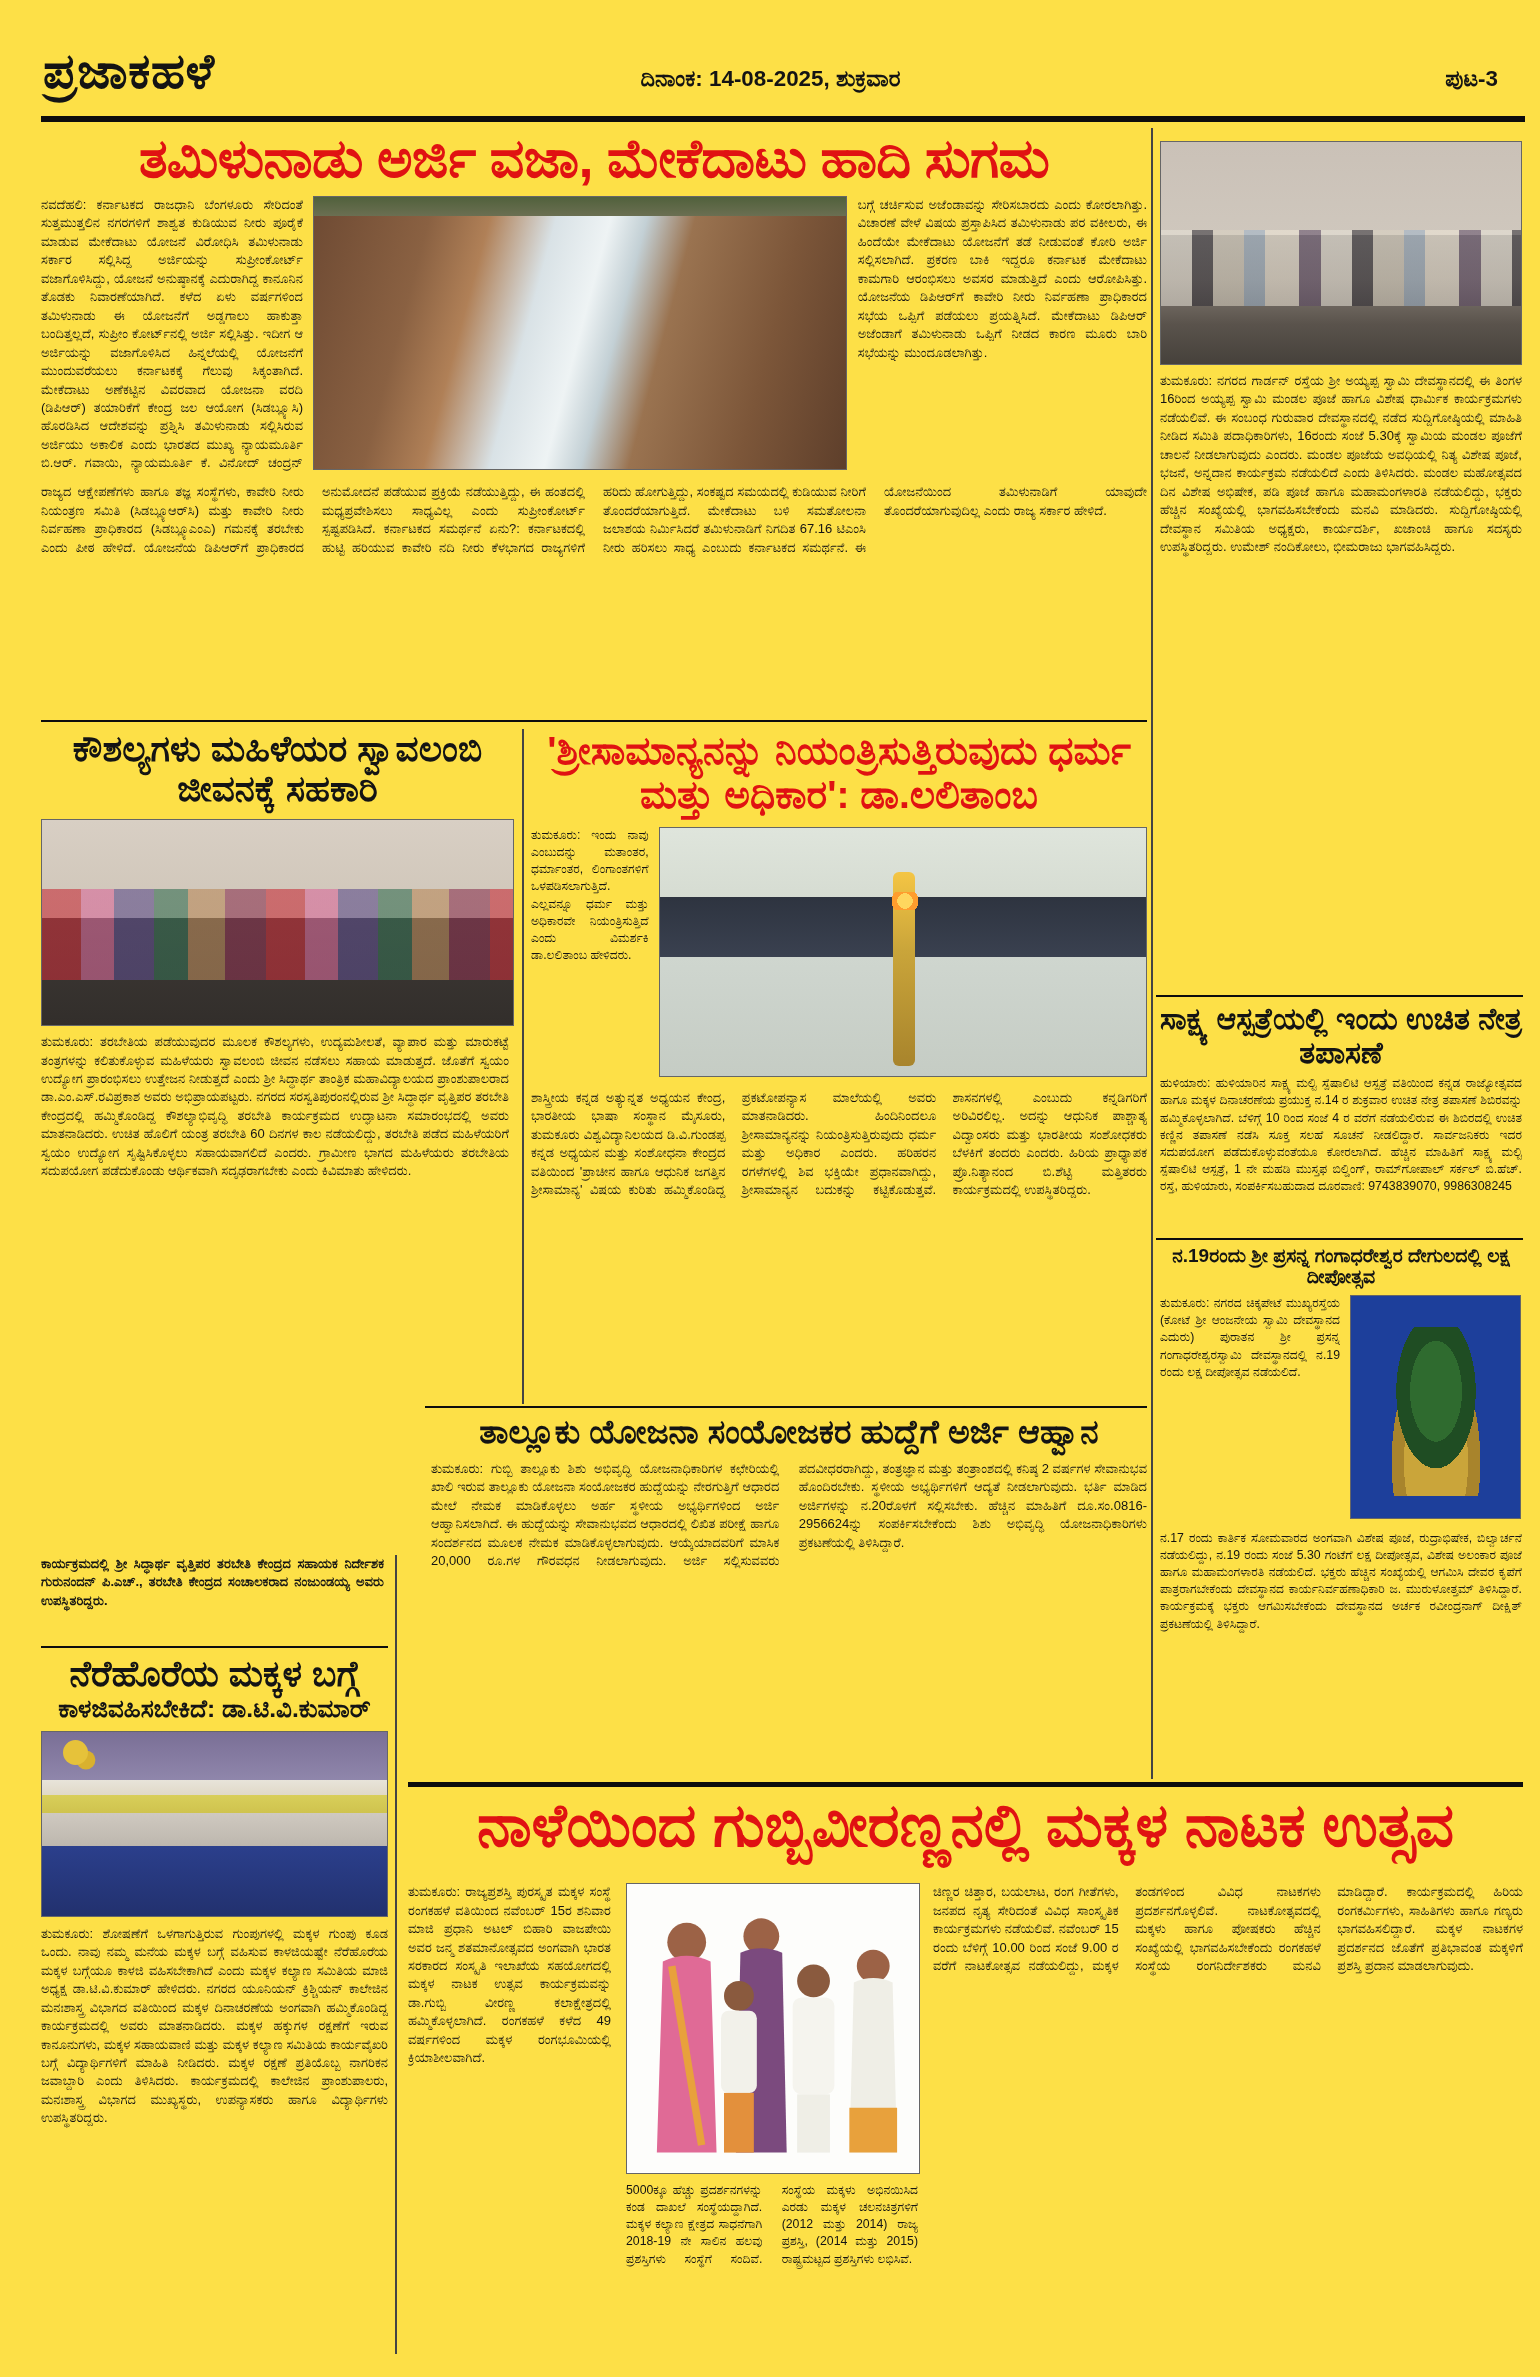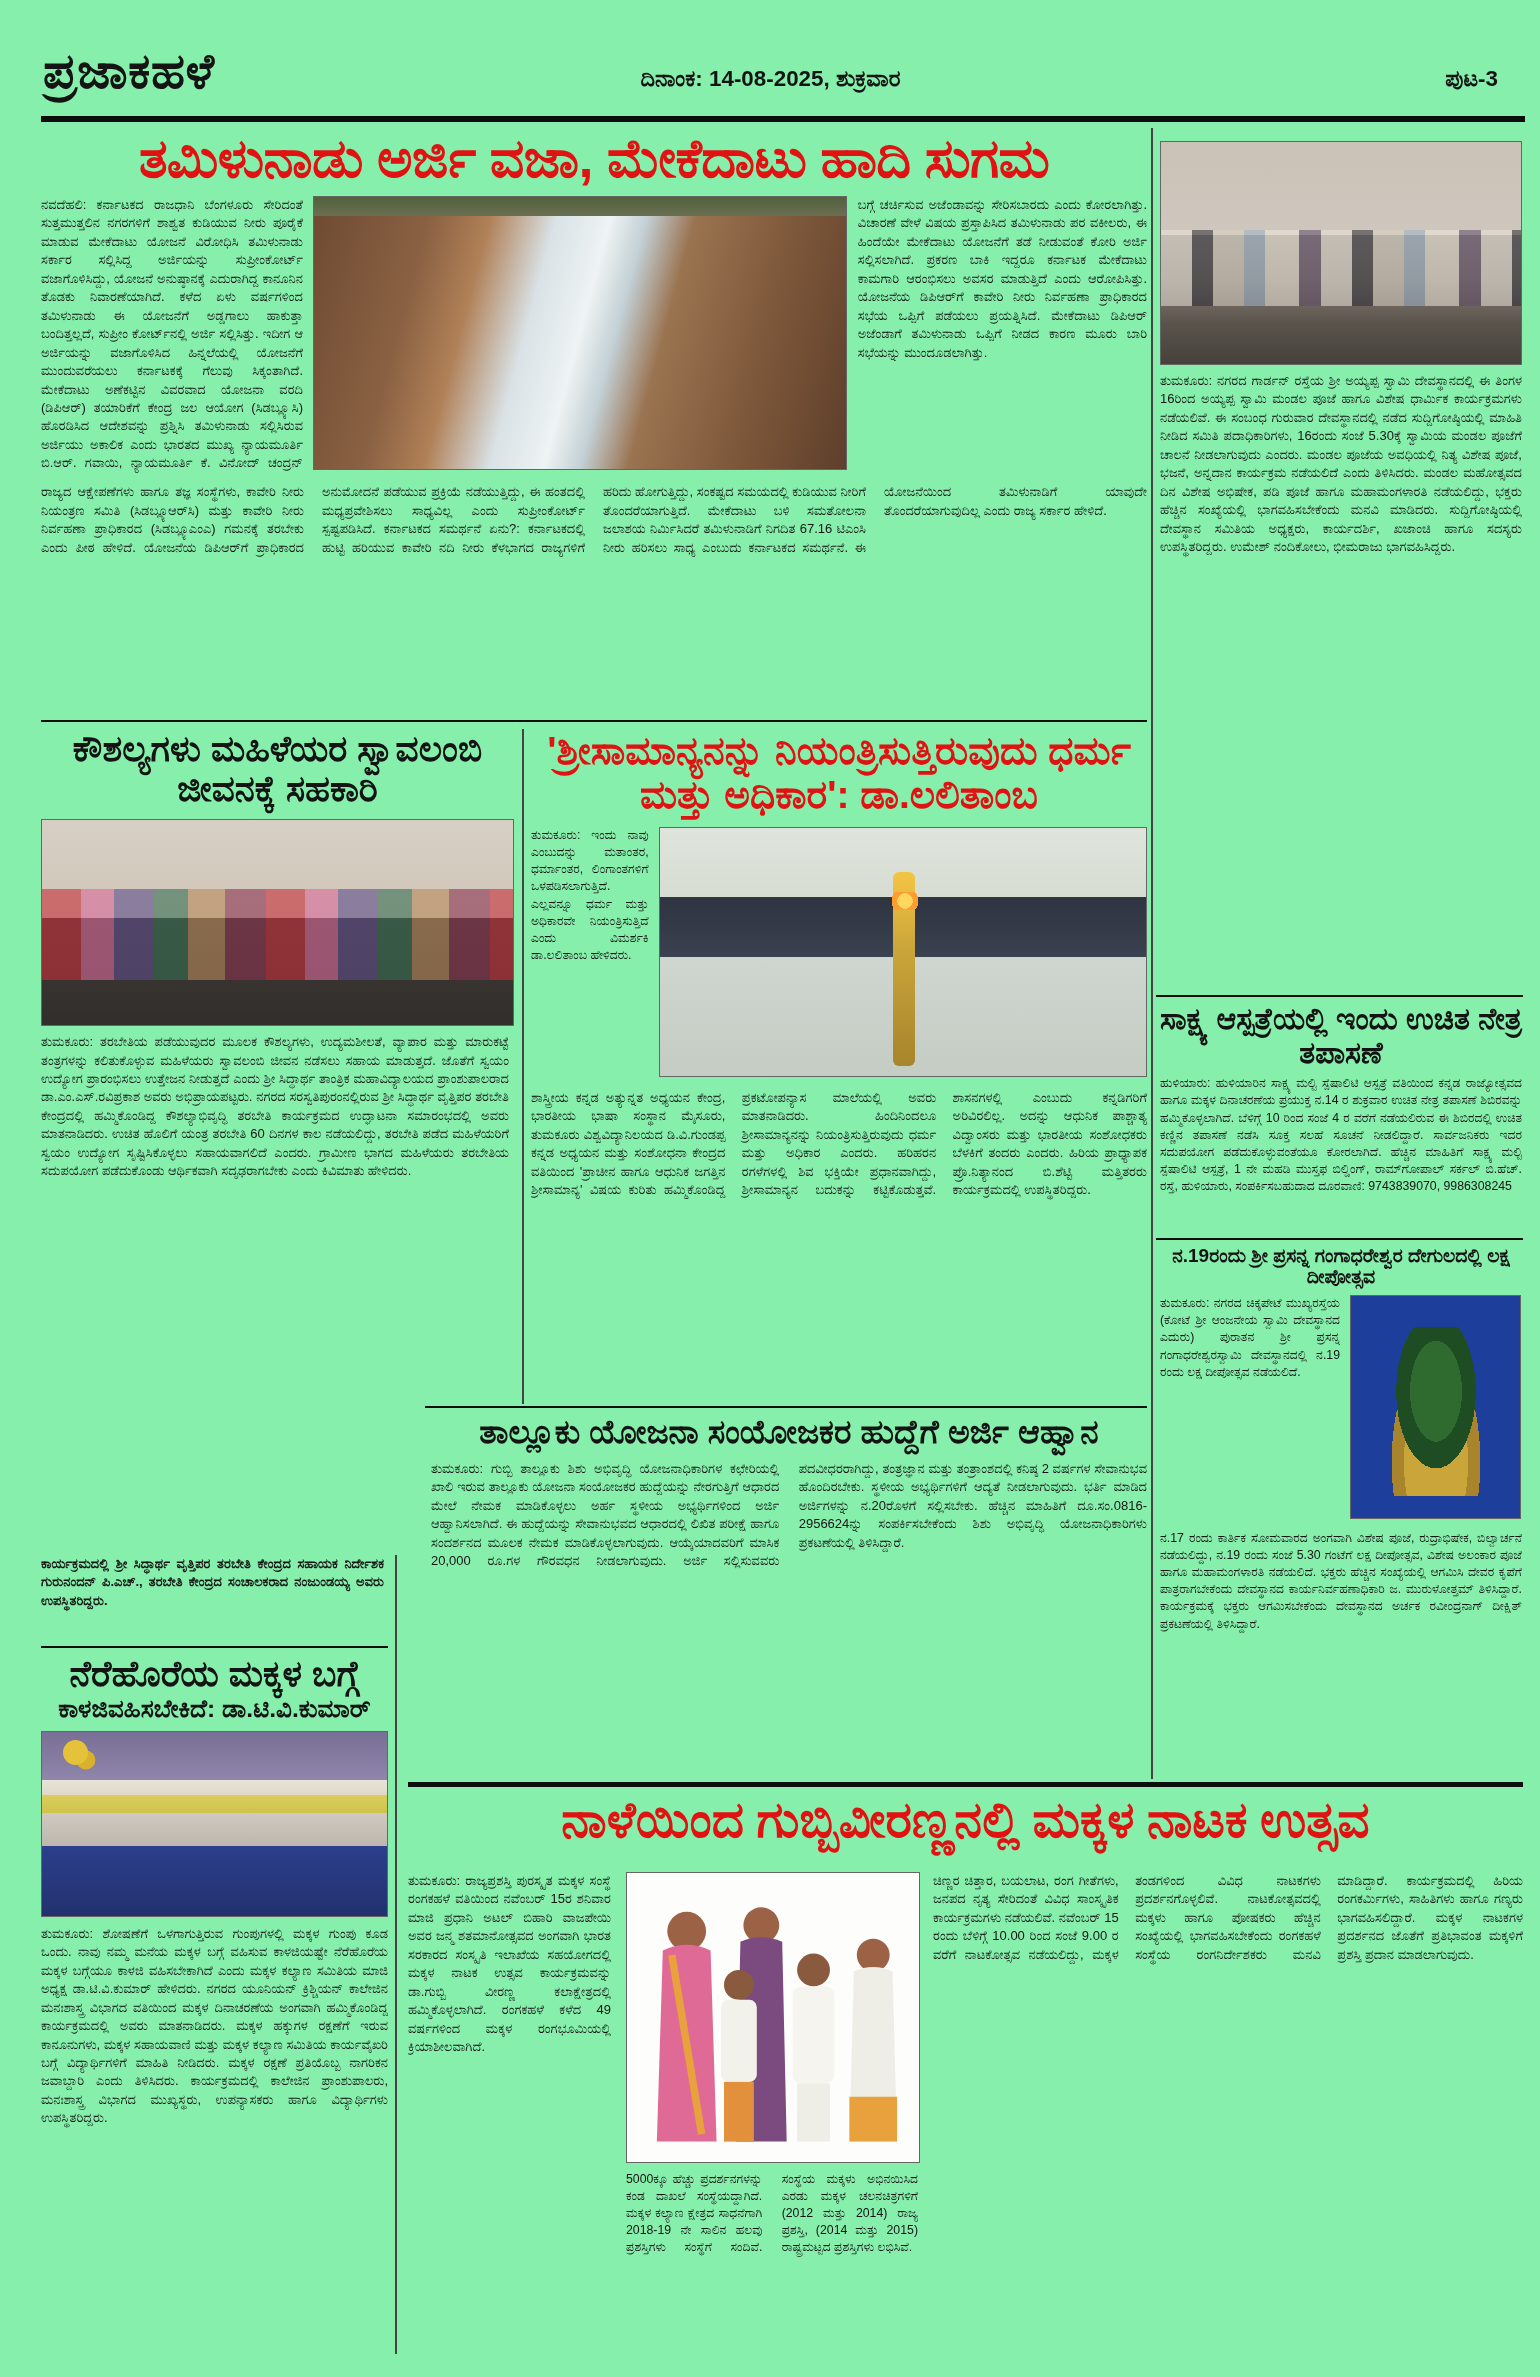--- a/index.html
+++ b/index.html
@@ -1,29 +1,29 @@
 <!DOCTYPE html>
 <html style="font-size:12px"><head>
 <meta charset="utf-8">
 <style>
   html,body{margin:0;padding:0;background:#d8d8d2;}
-  .page{position:relative;width:1541px;height:2377px;margin:0 auto;background:#86efac;
+  .page{position:relative;width:1541px;height:2377px;margin:0 auto;background:#fde047;
         font-family:"Liberation Sans","DejaVu Sans",sans-serif;color:#141414;overflow:hidden;}
   .abs{position:absolute;}
   .rule-h{position:absolute;background:#0d0d0d;}
   .rule-v{position:absolute;background:#444;width:1.5px;}
   
   .mast-title{font-size:49px;font-weight:700;letter-spacing:0.7px;}
   .mast-date{font-size:22.4px;font-weight:700;}
   .mast-page{font-size:22.4px;font-weight:700;}
   
   .hl{font-weight:700;text-align:center;line-height:1.12;}
   .red{color:#e01212;}
   .hl-main{font-size:54px;letter-spacing:-0.7px;}
-  .hl-xl{font-size:50px;font-family:Liberation Serif, serif;}
+  .hl-xl{font-size:60px;}
   .hl-lg{font-size:36px;}
   .hl-md{font-size:33px;}
   .hl-sm{font-size:30px;}
   .hl-xs{font-size:19px;}
   .subhl{font-size:24.6px;font-weight:700;text-align:center;line-height:1.2;}
   
   .bt{font-size:13px;line-height:1.42;text-align:justify;overflow:hidden;}
   .bt-sm{font-size:12.3px;line-height:1.4;text-align:justify;overflow:hidden;}
   .cols2{column-count:2;column-gap:19.4px;}
   .cols3{column-count:3;column-gap:16.4px;}

